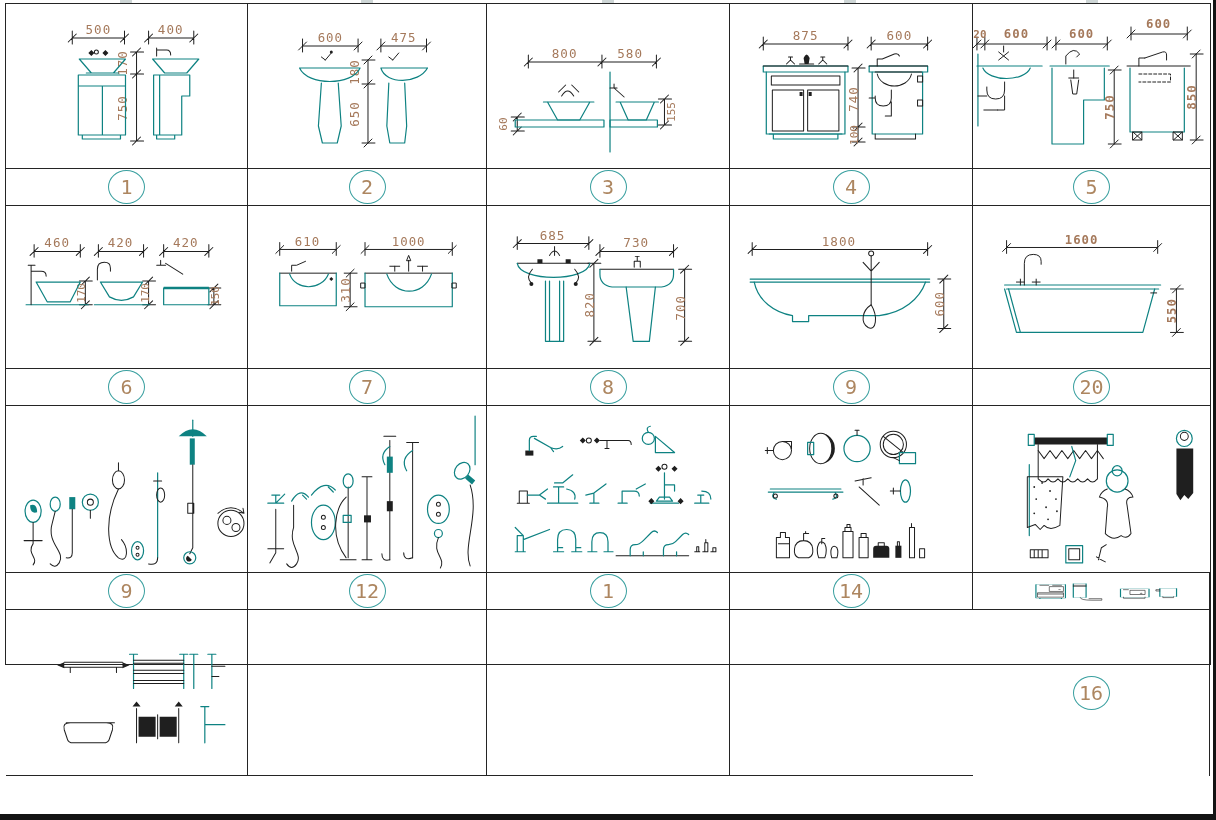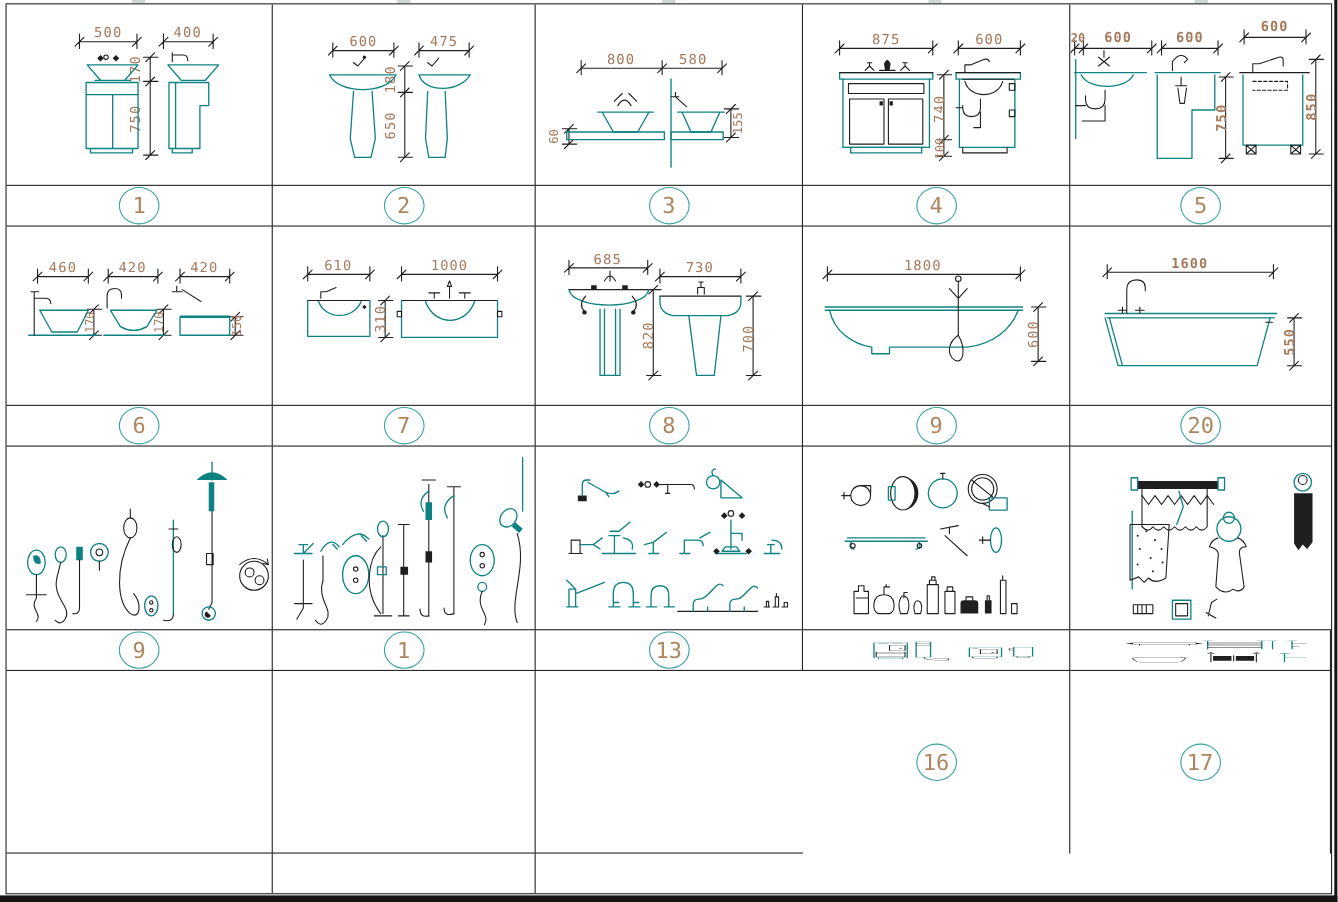--- a/index.html
+++ b/index.html
@@ -1,17 +1,17 @@
 <!DOCTYPE html>
 <html><head>
 <meta charset="utf-8">
 <style>
   html,body{margin:0;padding:0;background:#ffffff;}
   body{width:1216px;height:820px;position:relative;font-family:"DejaVu Sans",sans-serif;overflow:hidden;}
-  .sheet{position:absolute;left:5px;top:3px;width:1206px;height:810px;border:1px solid #242424;box-sizing:border-box;
+  .sheet{position:absolute;left:5px;top:3px;width:1206px;height:662px;border:1px solid #242424;box-sizing:border-box;
          display:grid;grid-template-columns:242px 239px 243px 243px 1fr;
          grid-template-rows:165px 37px 163px 37px 167px 37px 166px 1fr;}
   .c{border-right:1px solid #242424;border-bottom:1px solid #242424;position:relative;overflow:hidden;}
   .c.lastcol{border-right:none;font-weight:bold;}
   .lb{border-right:1px solid #242424;border-bottom:1px solid #242424;display:flex;align-items:center;justify-content:center;}
   .lb.lastcol{border-right:none;}
   .lb.lastrow{border-bottom:none;}
   .num{width:37px;height:34px;border:1.4px solid #3aa0a0;border-radius:50%;display:flex;align-items:center;justify-content:center;
        font-family:"DejaVu Sans Mono",monospace;font-size:20px;color:#ad8660;box-sizing:border-box;background:#fff;}
   svg{display:block;width:100%;height:100%;}
@@ -513,26 +513,31 @@
     </svg>
   </div>
 
   <div class="lb">
       <div class="num">
         <span>9</span>
       </div>
     </div>
   <div class="lb">
       <div class="num">
+        <span>12</span>
+      </div>
+    </div>
+  <div class="lb">
+      <div class="num">
         <span>1</span>
       </div>
     </div>
   <div class="lb">
       <div class="num">
-        <span>13</span>
+        <span>14</span>
       </div>
     </div>
 
   <div class="c">
     <svg viewBox="0 0 240 164" preserveAspectRatio="none">
       <g>
         <path class="t" d="M64 52 h30 v62 h-30 Z"></path>
         <path class="k" d="M68 56 h9 m4 0 h9 M78 62 h14 v22 h-14 Z"></path>
           <circle class="kf" cx="88" cy="74" r="1.5"></circle>
         <path class="k" d="M66 90 h26 v20 h-26 Z M66 96 h26"></path>
@@ -571,25 +576,20 @@
 
   <div class="c"></div>
   <div class="c"></div>
   <div class="c lastcol"></div>
 
   <div class="lb lastrow">
       <div class="num">
         <span>16</span>
       </div>
     </div>
-  <div class="lb lastrow">
-      <div class="num">
-        <span>17</span>
-      </div>
-    </div>
   <div class="lb lastrow"></div>
   <div class="lb lastrow"></div>
   <div class="lb lastrow lastcol"></div>
 
 </div>
 
 <div class="bottom-bar"></div>
 <div class="right-bar"></div>
 
 </body></html>

